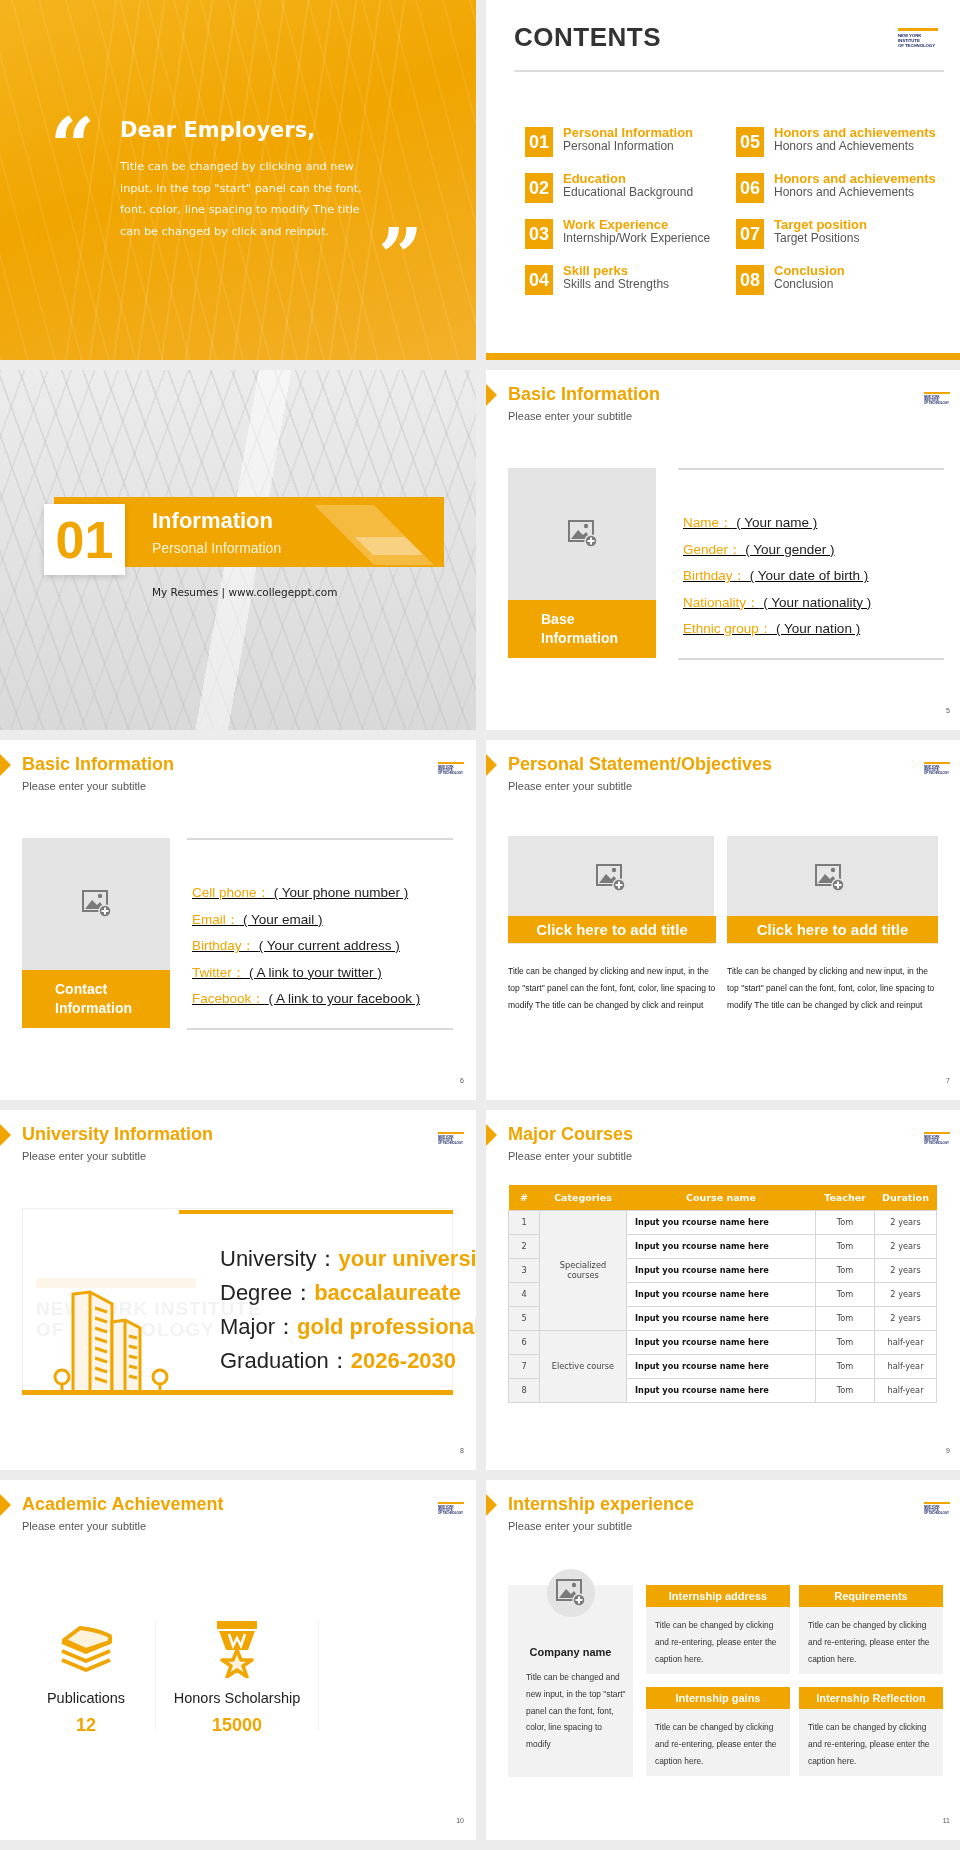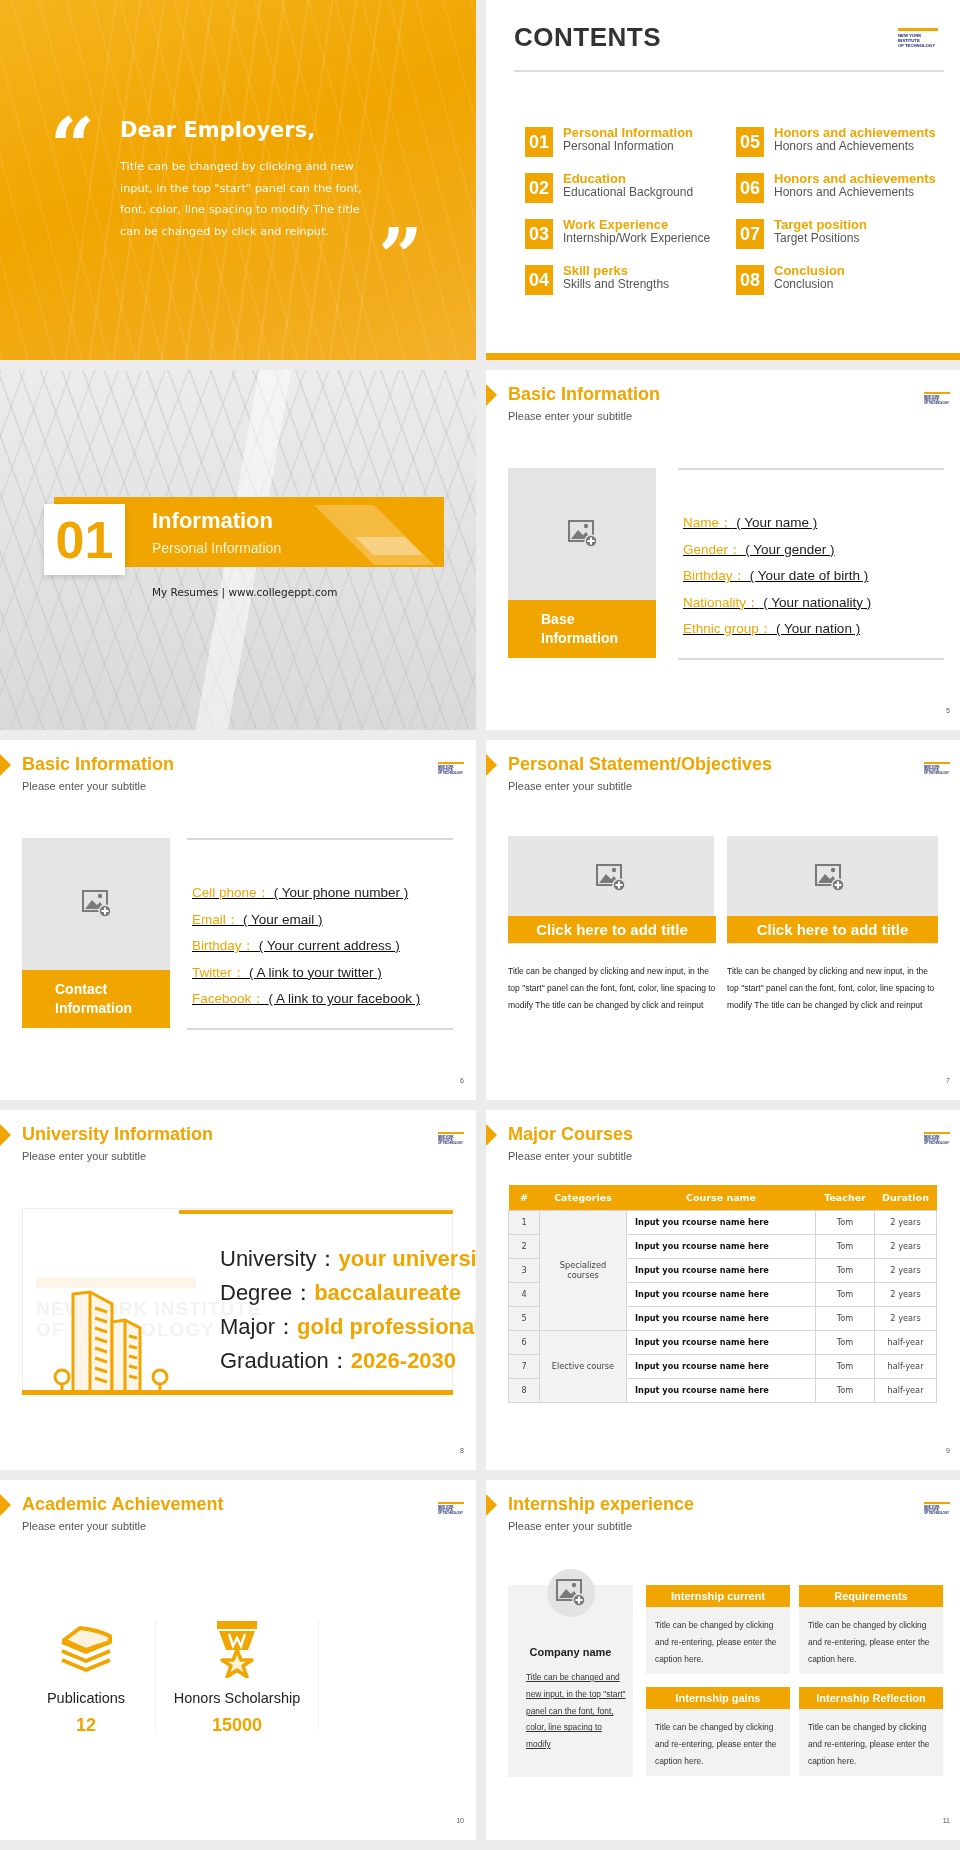--- a/index.html
+++ b/index.html
@@ -95,21 +95,21 @@
   .ach { position: absolute; top: 140px; width: 150px; text-align: center; }
   .ach .icon { height: 60px; display: flex; justify-content: center; align-items: flex-start; }
   .ach .lbl { font-size: 14.5px; color: #222; margin-top: 10px; }
   .ach .val { font-size: 18px; color: #f0a500; font-weight: bold; margin-top: 9px; }
   .ach-sep { position: absolute; top: 140px; width: 1px; height: 110px; background: #f0f0f0; }
 
   
   .comp-card { position: absolute; left: 22px; top: 105px; width: 125px; height: 192px; background: #f2f2f2; }
   .comp-circle { position: absolute; left: 61px; top: 89px; width: 48px; height: 48px; border-radius: 50%; background: #e3e3e3; display: flex; align-items: center; justify-content: center; }
   .comp-name { position: absolute; left: 22px; top: 166px; width: 125px; text-align: center; font-weight: bold; font-size: 11px; color: #222; }
-  .comp-text { position: absolute; left: 40px; top: 189px; width: 100px; font-size: 8.4px; line-height: 16.8px; color: #333; text-decoration: underline; }
+  .comp-text { position: absolute; left: 40px; top: 189px; width: 100px; font-size: 8.4px; line-height: 16.8px; color: #333; }
   .in-box { position: absolute; width: 144px; height: 89px; background: #f2f2f2; }
   .in-box .h { height: 22px; background: #f0a500; color: #fff; font-weight: bold; font-size: 11px; display: flex; align-items: center; justify-content: center; }
   .in-box .t { padding: 10px 9px; font-size: 8.4px; line-height: 16.8px; color: #333; }
 </style>
 </head>
 <body>
 
 <svg width="0" height="0" style="position:absolute">
   <defs>
     <symbol id="img-add" viewBox="0 0 30 28">
@@ -473,21 +473,21 @@
   <div class="comp-card"></div>
   <div class="comp-circle">
     <svg width="30" height="28">
         <use href="#img-add"></use>
       </svg>
   </div>
   <div class="comp-name">Company name</div>
   <div class="comp-text">Title can be changed and new input, in the top "start" panel can the font, font, color, line spacing to modify</div>
 
   <div class="in-box" style="left:160px;top:105px;">
-    <div class="h">Internship current</div>
+    <div class="h">Internship address</div>
     <div class="t">Title can be changed by clicking and re-entering, please enter the caption here.</div>
   </div>
   <div class="in-box" style="left:313px;top:105px;">
     <div class="h">Requirements</div>
     <div class="t">Title can be changed by clicking and re-entering, please enter the caption here.</div>
   </div>
   <div class="in-box" style="left:160px;top:207px;">
     <div class="h">Internship gains</div>
     <div class="t">Title can be changed by clicking and re-entering, please enter the caption here.</div>
   </div>

